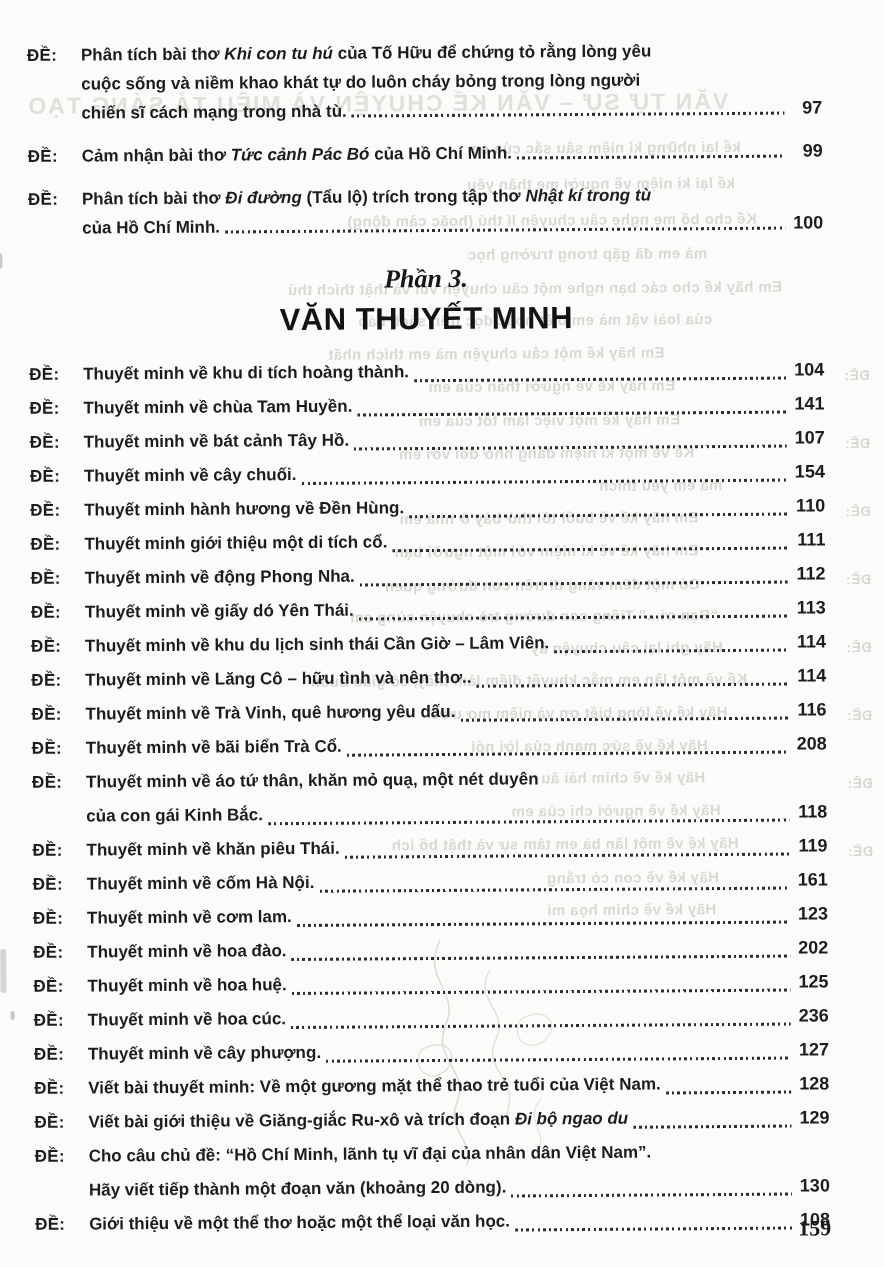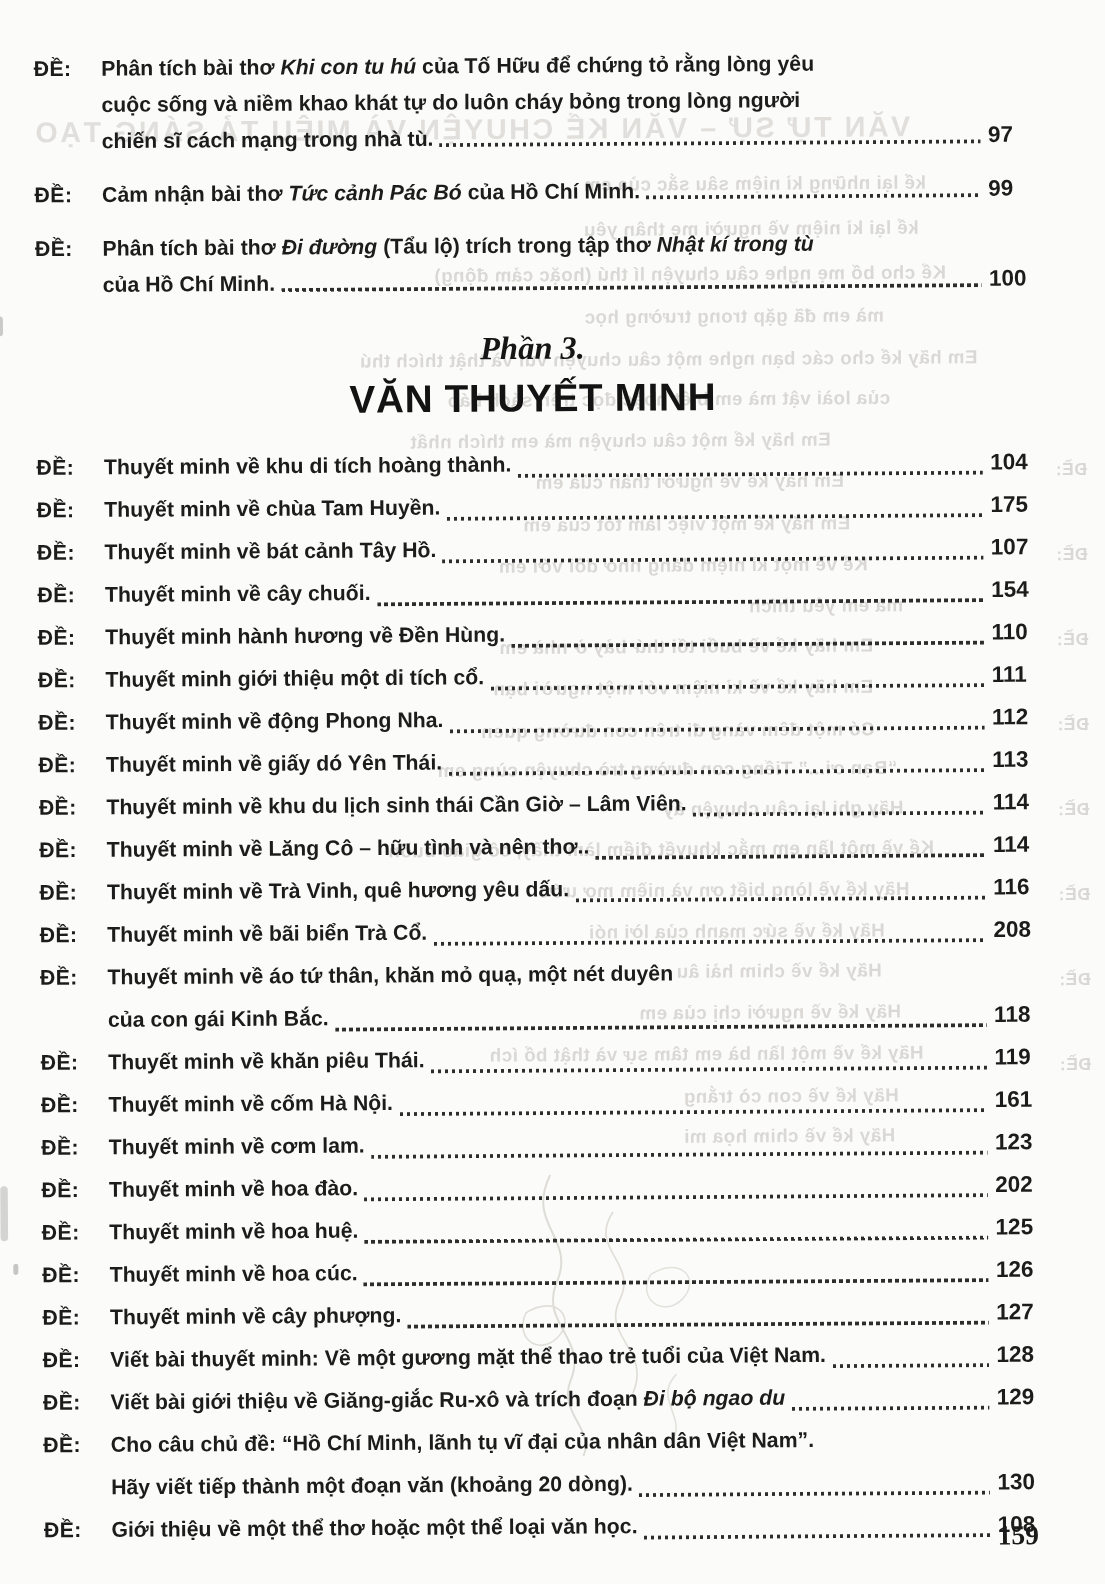--- a/index.html
+++ b/index.html
@@ -39,21 +39,21 @@
   .toc-list .lbl{line-height:34px;}
   .lastline{display:flex;}
   .txt{flex:none;max-width:100%;}
   .it{font-style:italic;}
   .dots{
     flex:1;height:2.6px;align-self:flex-end;
     margin:0 6px 7px 5px;
     background-image:repeating-linear-gradient(to right,#2d2d2d 0 2.5px,transparent 2.5px 5.6px);
   }
   .toc-top .dots{margin-bottom:8px;}
-  .pg{flex:none;min-width:32px;text-align:left;font-size:18px;}
+  .pg{flex:none;min-width:32px;text-align:right;font-size:18px;}
   .heading{text-align:center;margin:24px 0 18px 0;}
   .part{
     font-family:"Liberation Serif",serif;font-style:italic;font-weight:bold;
     font-size:26px;color:#161616;
   }
   .title{
     font-size:31px;letter-spacing:.5px;margin-top:7px;color:#131313;
     font-weight:bold;
   }
   .folio{
@@ -165,21 +165,21 @@
               <span class="pg">104</span>
             </div>
           </div>
   </div>
         <div class="row">
     <span class="lbl">ĐỀ:</span>
     <div class="ebody">
             <div class="line lastline">
               <span class="txt"><span>Thuyết minh về chùa Tam Huyền. </span></span>
               <span class="dots"></span>
-              <span class="pg">175</span>
+              <span class="pg">141</span>
             </div>
           </div>
   </div>
         <div class="row">
     <span class="lbl">ĐỀ:</span>
     <div class="ebody">
             <div class="line lastline">
               <span class="txt"><span>Thuyết minh về bát cảnh Tây Hồ. </span></span>
               <span class="dots"></span>
               <span class="pg">107</span>
@@ -336,21 +336,21 @@
               <span class="pg">125</span>
             </div>
           </div>
   </div>
         <div class="row">
     <span class="lbl">ĐỀ:</span>
     <div class="ebody">
             <div class="line lastline">
               <span class="txt"><span>Thuyết minh về hoa cúc.</span></span>
               <span class="dots"></span>
-              <span class="pg">126</span>
+              <span class="pg">236</span>
             </div>
           </div>
   </div>
         <div class="row">
     <span class="lbl">ĐỀ:</span>
     <div class="ebody">
             <div class="line lastline">
               <span class="txt"><span>Thuyết minh về cây phượng. </span></span>
               <span class="dots"></span>
               <span class="pg">127</span>

